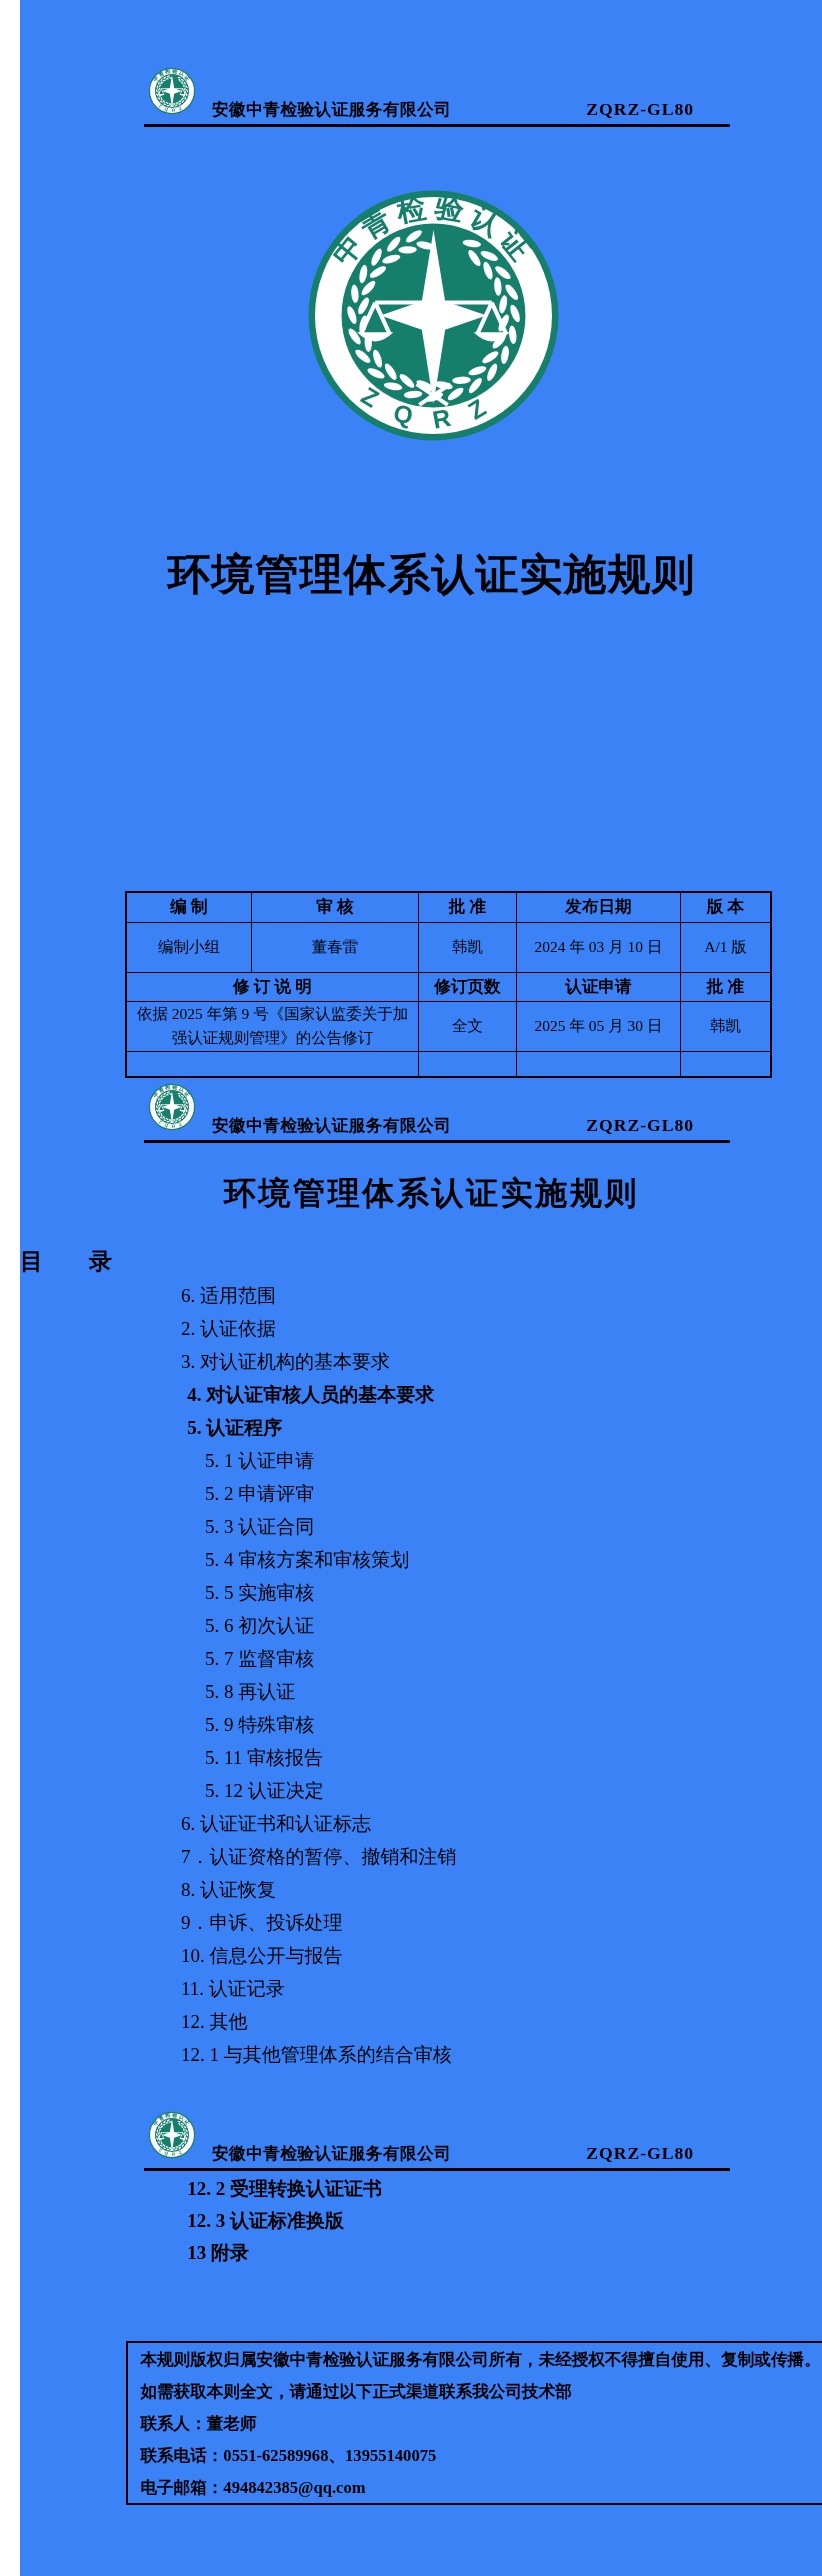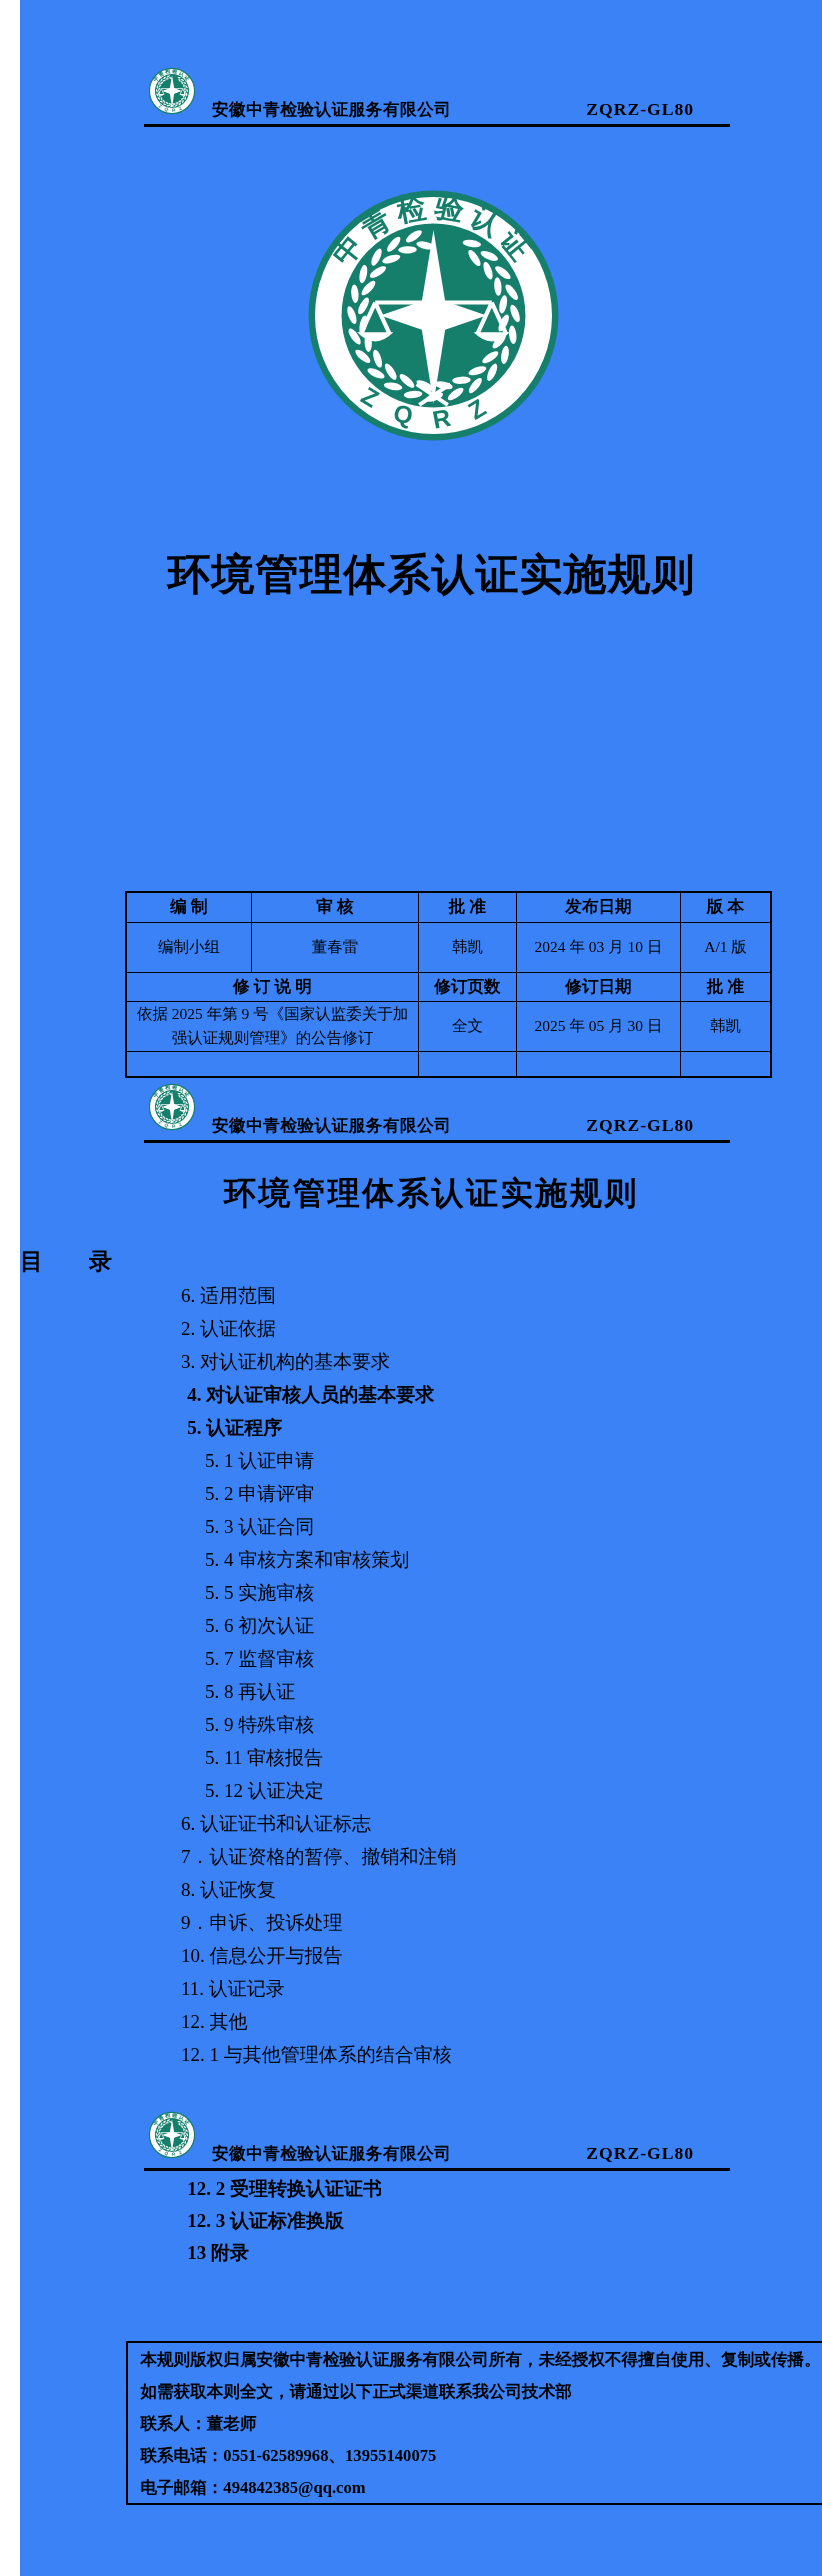--- a/index.html
+++ b/index.html
@@ -160,21 +160,21 @@
     <tr class="r2">
       <td>编制小组</td>
       <td>董春雷</td>
       <td>韩凯</td>
       <td>2024 年 03 月 10 日</td>
       <td>A/1 版</td>
     </tr>
     <tr class="r3">
       <td class="hd" colspan="2">修 订 说 明</td>
       <td class="hd">修订页数</td>
-      <td class="hd">修订日期</td>
+      <td class="hd">认证申请</td>
       <td class="hd">批  准</td>
     </tr>
     <tr class="r4">
       <td class="note" colspan="2">依据 2025 年第 9 号《国家认监委关于加强认证规则管理》的公告修订</td>
       <td>全文</td>
       <td>2025 年 05 月 30 日</td>
       <td>韩凯</td>
     </tr>
     <tr class="r5">
       <td colspan="2"></td>

